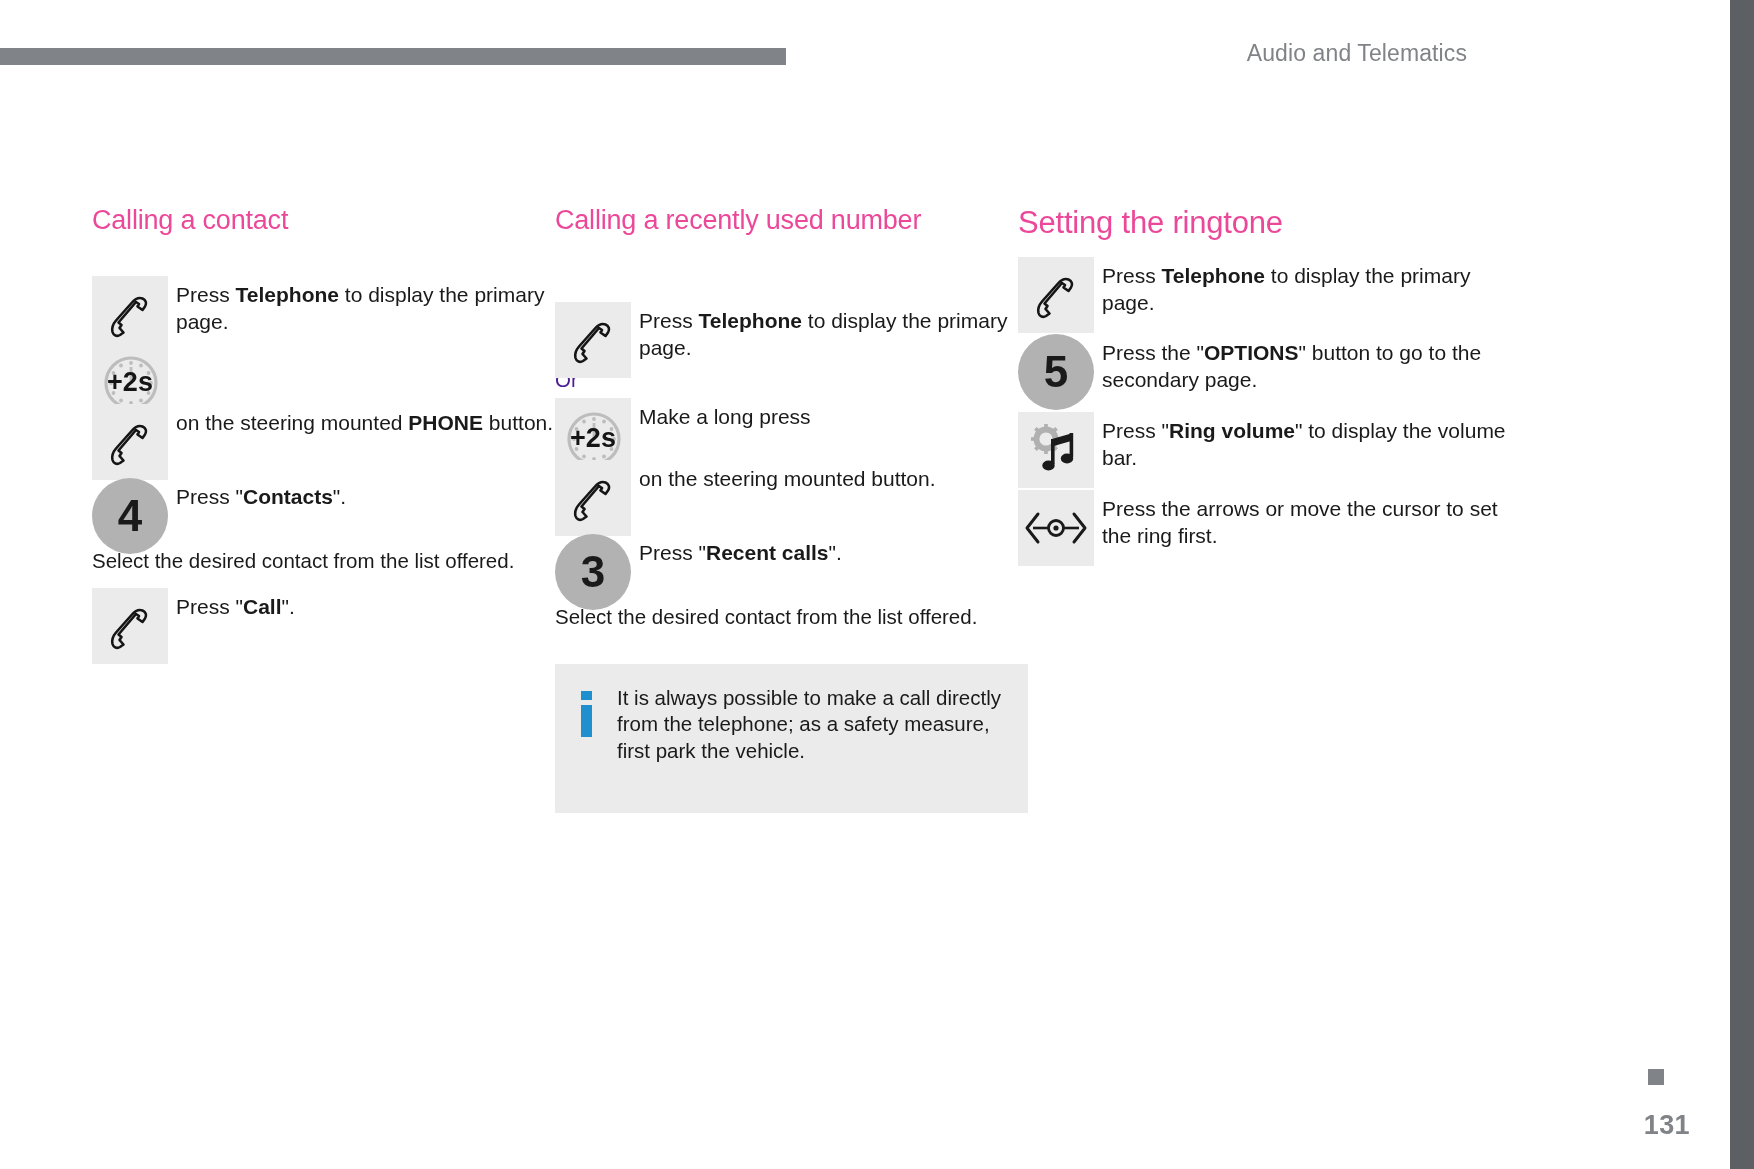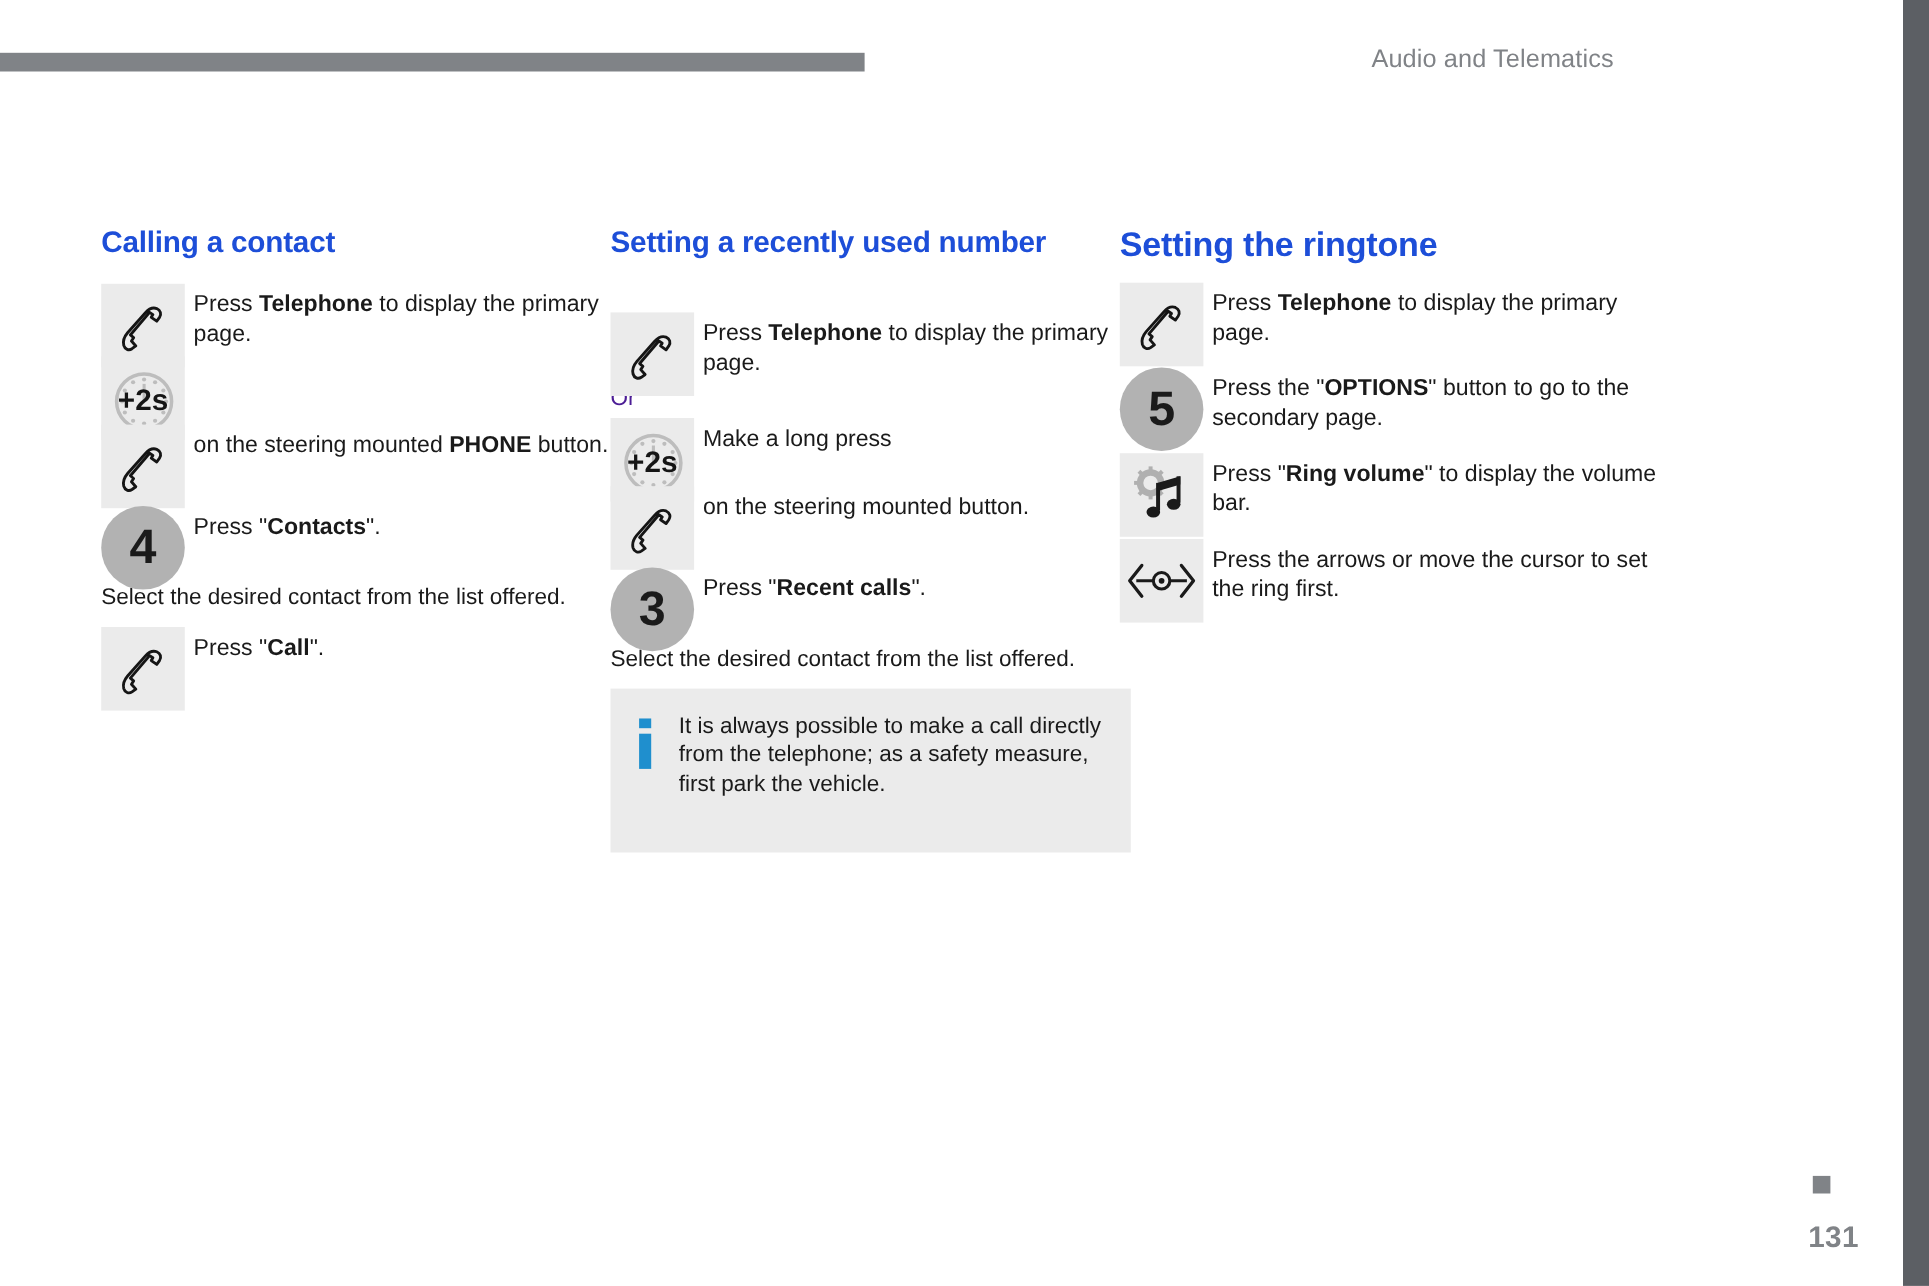--- a/index.html
+++ b/index.html
@@ -70,23 +70,23 @@
     gap: 0;
   }
   .column {
     width: 463px;
     flex: 0 0 463px;
   }
   .column.col-3 { width: 500px; flex: 0 0 500px; }
 
   .col-title {
     font-size: 27px;
-    font-weight: bold;
-    color: #1d4ed8;
-    margin: 0 0 22px 0;
+    font-weight: normal;
+    color: #ec4899;
+    margin: 0 0 40px 0;
     line-height: 1.15;
     letter-spacing: -0.2px;
   }
   .col-title.big {
     font-size: 31px;
     margin-bottom: 16px;
   }
 
   
   .step {
@@ -144,21 +144,21 @@
     font-size: 44px;
     font-weight: bold;
     color: #1a1a1a;
     line-height: 1;
   }
 
   
   .info-box {
     background: #ebebeb;
     width: 427px;
-    margin-top: 14px;
+    margin-top: 34px;
     padding: 21px 24px 28px 22px;
     display: flex;
     align-items: flex-start;
     min-height: 100px;
   }
   .info-icon {
     flex: 0 0 auto;
     width: 22px;
     margin-right: 18px;
     padding-top: 6px;
@@ -249,21 +249,21 @@
           <svg width="52" height="52" viewBox="0 0 52 52" aria-hidden="true">
             <path d="M38.5 10.5 C42 12 43 15.5 41 18.5 L38.5 22 L33.5 18.5 L35 16 L32 14 L14.5 34.5 L17.5 37 L15.5 40 L19.5 44.5 L16 47 C13 49 9.5 47.5 8.5 44 C7.5 40 9 36 12 32.5 L28 14.5 C31.5 10.5 35 9.2 38.5 10.5 Z" fill="none" stroke="#151515" stroke-width="2.6" stroke-linejoin="round"></path>
           </svg>
         </div>
       </div>
       <div class="step-text">Press "<b>Call</b>".</div>
     </div>
   </div>
 
   <div class="column col-2">
-    <h2 class="col-title">Setting a recently used number</h2>
+    <h2 class="col-title">Calling a recently used number</h2>
 
     <div class="spacer-md"></div>
 
     <div class="step">
       <div class="step-figure">
         <div class="tile">
           <svg width="52" height="52" viewBox="0 0 52 52" aria-hidden="true">
             <path d="M38.5 10.5 C42 12 43 15.5 41 18.5 L38.5 22 L33.5 18.5 L35 16 L32 14 L14.5 34.5 L17.5 37 L15.5 40 L19.5 44.5 L16 47 C13 49 9.5 47.5 8.5 44 C7.5 40 9 36 12 32.5 L28 14.5 C31.5 10.5 35 9.2 38.5 10.5 Z" fill="none" stroke="#151515" stroke-width="2.6" stroke-linejoin="round"></path>
           </svg>
         </div>

